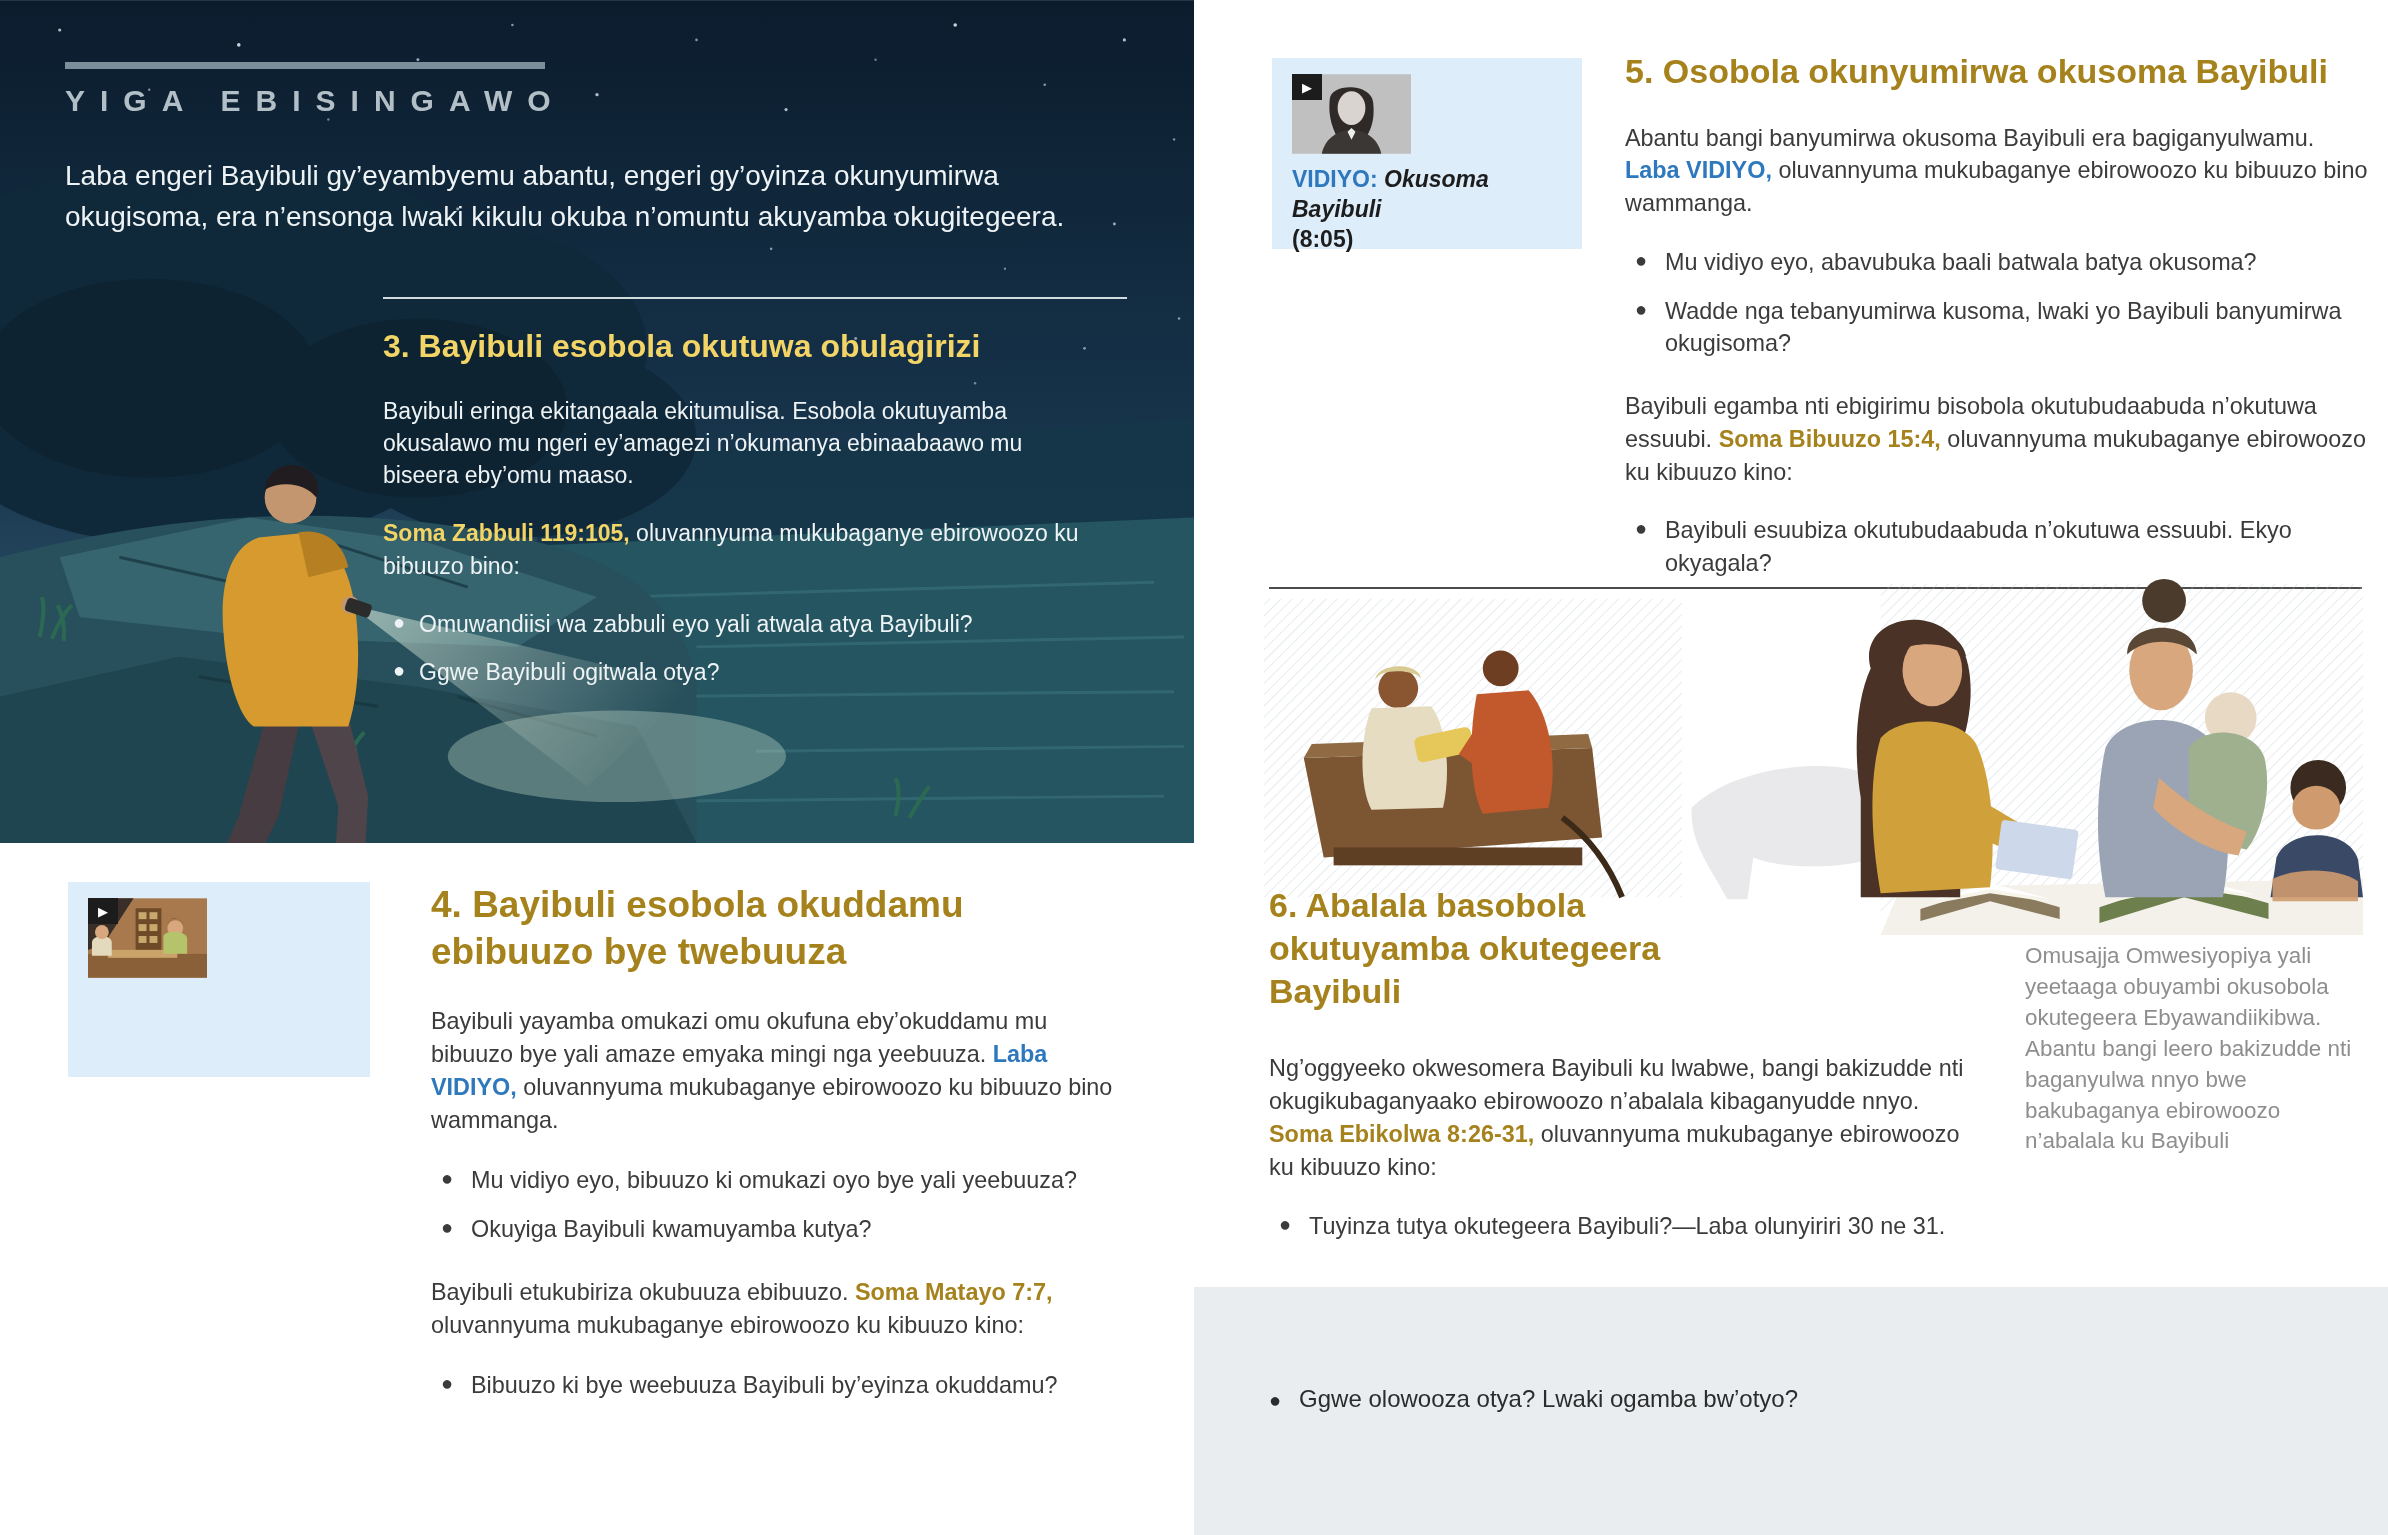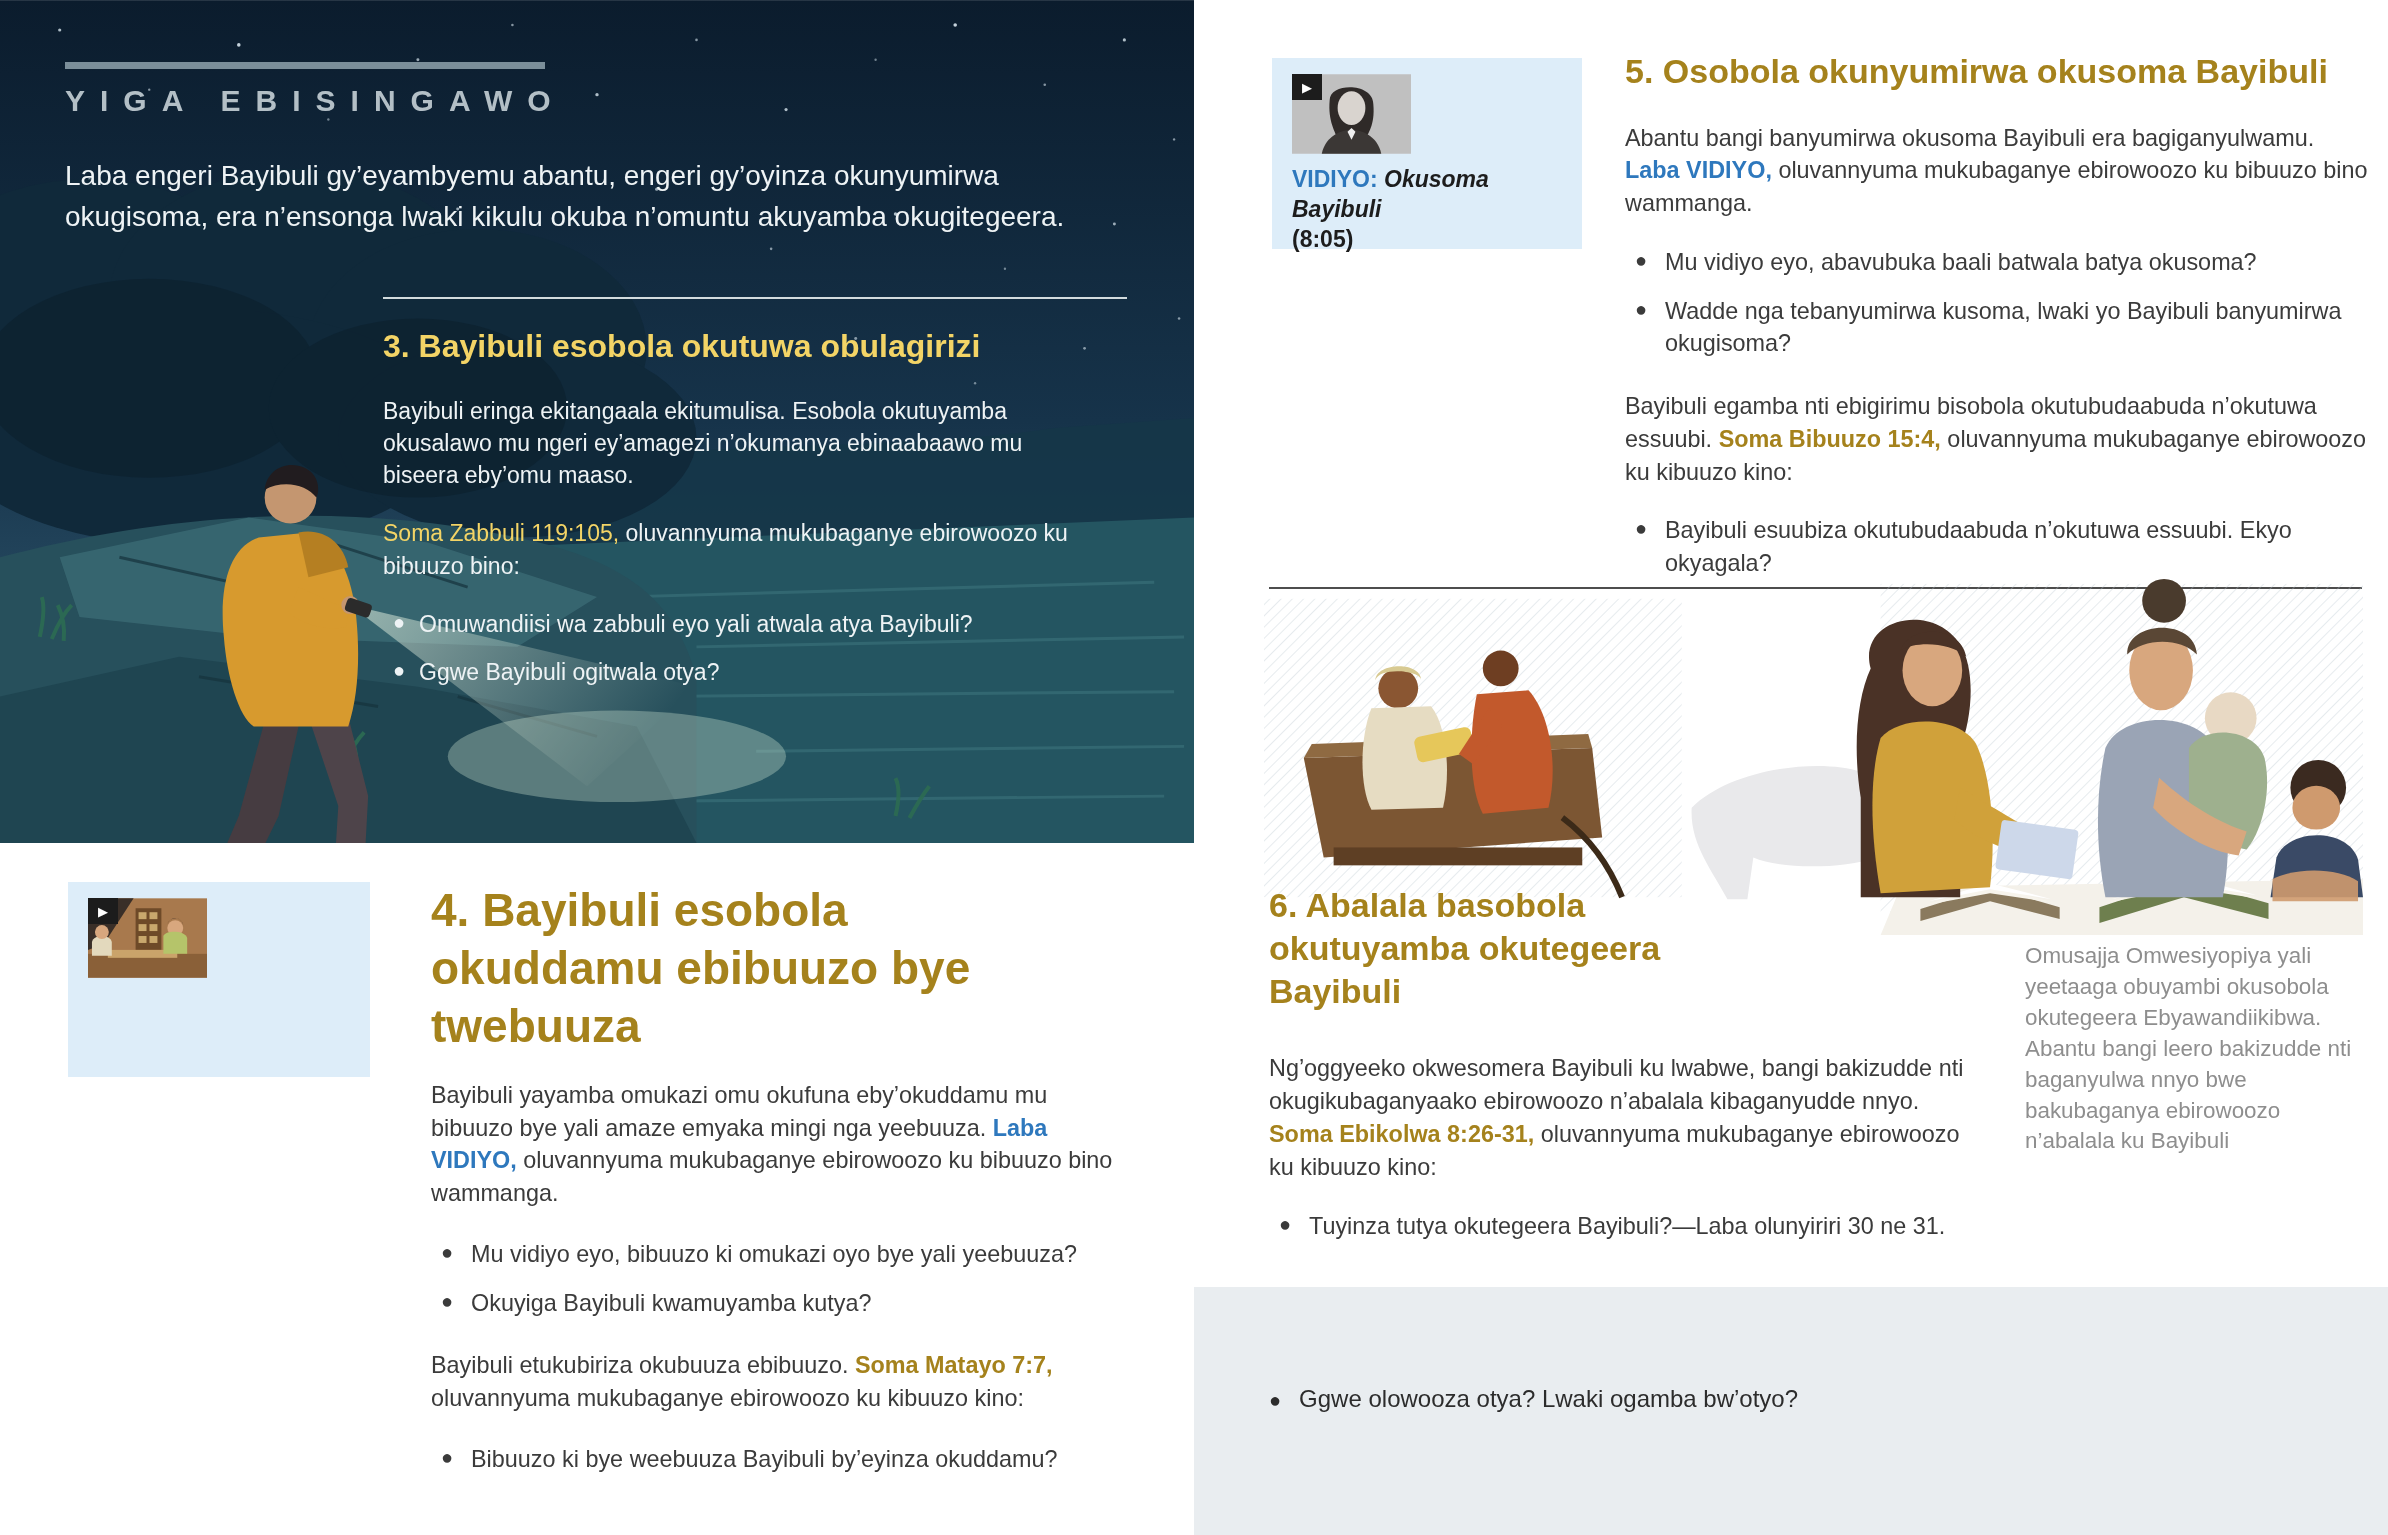--- a/index.html
+++ b/index.html
@@ -13,29 +13,29 @@
   .kicker-bar{left:65px;top:62px;width:480px;height:7px;background:#8fa3ad;opacity:.85;}
   .kicker{left:65px;top:84px;font-size:30px;font-weight:bold;letter-spacing:15px;color:#b3bfc6;}
   .hero-intro{left:65px;top:155px;width:1010px;font-size:28px;line-height:1.48;color:#eef3f5;}
   .hero-divider{left:383px;top:297px;width:744px;height:2px;background:#e8eef0;opacity:.9;}
 
   .sec{line-height:1.4;}
   .sec h2{margin:0;font-weight:bold;}
   .gold-h{color:#a5821c;}
   .yellow-h{color:#f3d466;}
   .gold{color:#a5821c;font-weight:bold;}
-  .yellow{color:#f3d466;font-weight:normal;}
+  .yellow{color:#f3d466;font-weight:bold;}
   .blue{color:#2e78bd;font-weight:bold;}
 
   .s3{left:383px;top:324px;width:701px;color:#eef3f5;font-size:23px;}
   .s3 h2{font-size:32px;margin-bottom:26px;}
   .s3 p{margin:0 0 26px;}
 
   .s4{left:431px;top:882px;width:697px;font-size:23.4px;}
-  .s4 h2{font-size:46px;line-height:1.26;width:577px;margin-bottom:23px;}
+  .s4 h2{font-size:37px;line-height:1.26;width:577px;margin-bottom:30px;}
   .s4 p{margin:0 0 28px;}
 
   .s5{left:1625px;top:48px;width:744px;font-size:23.4px;}
   .s5 h2{font-size:34px;margin-bottom:26px;}
   .s5 p{margin:0 0 26px;}
 
   .s6{left:1269px;top:884px;width:708px;font-size:23.4px;}
   .s6 h2{font-size:34px;line-height:1.26;width:428px;margin-bottom:40px;}
   .s6 p{margin:0 0 26px;}
 

